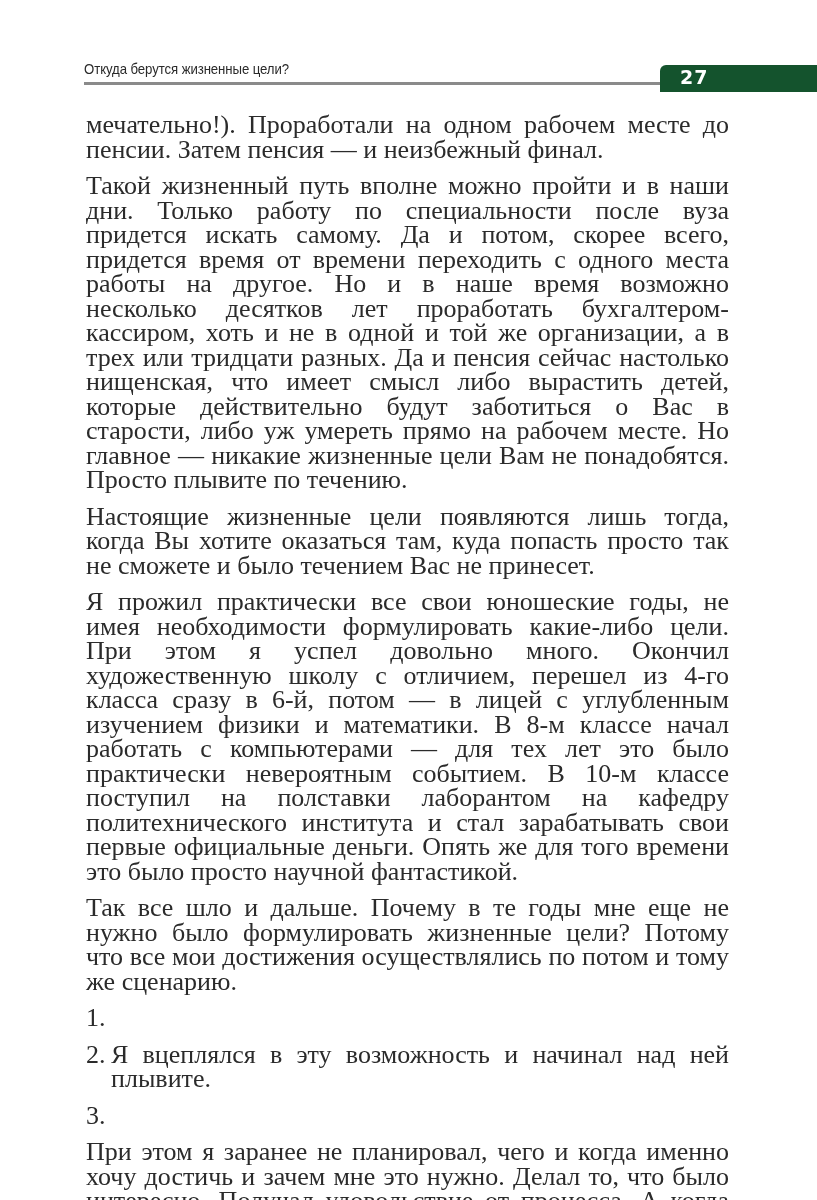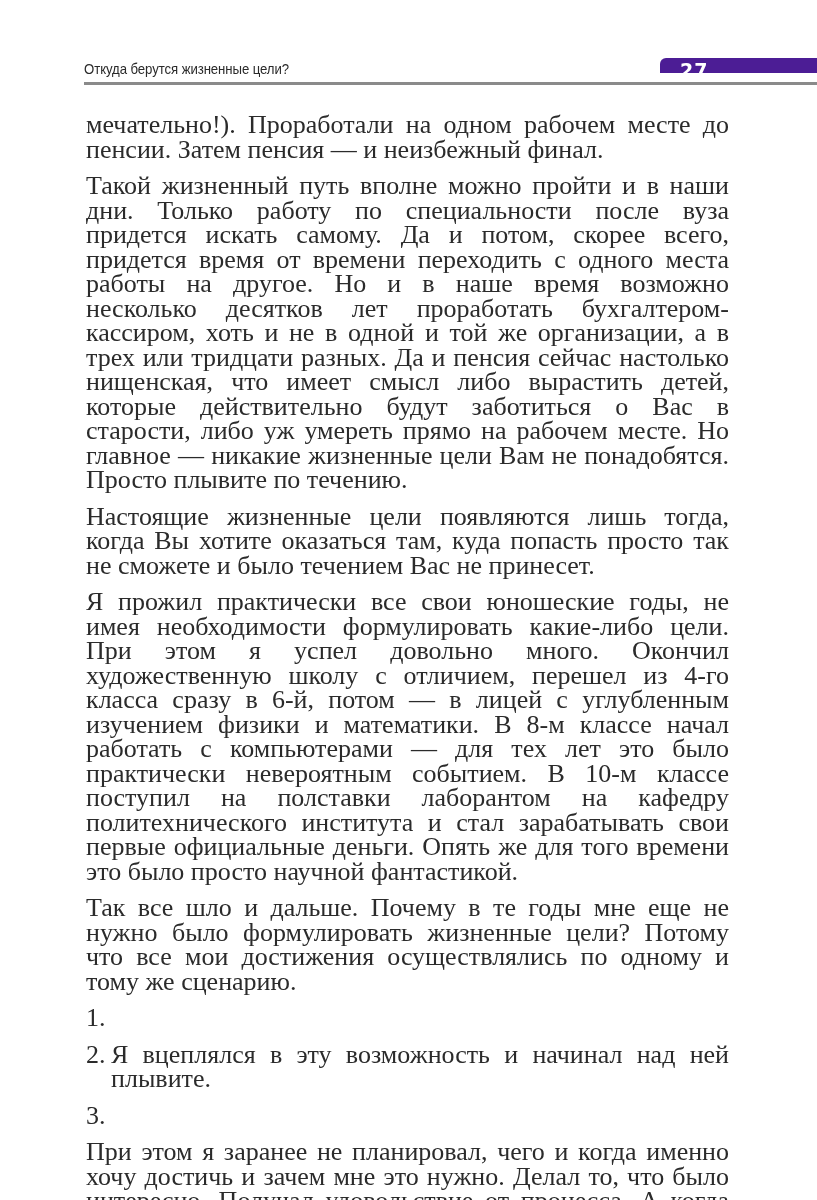--- a/index.html
+++ b/index.html
@@ -9,22 +9,22 @@
       position: absolute; left: 0; top: 2px;
       font-family: "Liberation Sans", sans-serif; font-size: 15px;
       color: #2a2a2a; transform: scaleX(0.88); transform-origin: left center;
       letter-spacing: -0.1px;
     }
     .header-rule {
       position: absolute; left: 0; right: 0; top: 24px; height: 3px;
       background: #8a8a8a;
     }
     .page-tab {
-      position: absolute; left: 576px; right: 0; top: 0; height: 15px;
-      background: #4c1d95; border-top-left-radius: 6px;
+      position: absolute; left: 576px; right: 0; top: 7px; height: 27px;
+      background: #14532d; border-top-left-radius: 6px;
     }
     .page-number {
       position: absolute; left: 20px; top: 1px;
       font-family: "DejaVu Sans", sans-serif; font-weight: bold; font-size: 19px;
       color: #ffffff; letter-spacing: 1px;
     }
     .content {
       position: absolute; left: 86px; top: 113px; width: 643px;
       font-family: "Liberation Serif", serif; font-size: 26px; line-height: 24.5px;
       color: #2b2b2b; text-align: justify; hyphens: manual;
@@ -43,21 +43,21 @@
   <div class="page-tab">
     <span class="page-number">27</span>
   </div>
 </div>
 
 <div class="content">
   <p>мечательно!). Проработали на одном рабочем месте до пенсии. Затем пенсия — и неизбежный финал.</p>
   <p>Такой жизненный путь вполне можно пройти и в наши дни. Только работу по специальности после вуза придется искать самому. Да и по­том, скорее всего, придется время от времени переходить с одного места работы на другое. Но и в наше время возможно несколько десятков лет проработать бухгалтером-кассиром, хоть и не в одной и той же организации, а в трех или тридцати разных. Да и пенсия сейчас на­столько нищенская, что имеет смысл либо вырастить детей, которые действительно будут заботиться о Вас в старости, либо уж умереть прямо на рабочем месте. Но главное — никакие жизненные цели Вам не понадобятся. Просто плывите по течению.</p>
   <p>Настоящие жизненные цели появляются лишь тогда, когда Вы хоти­те оказаться там, куда попасть просто так не сможете и было тече­нием Вас не принесет.</p>
   <p>Я прожил практически все свои юношеские годы, не имея необхо­димости формулировать какие-либо цели. При этом я успел доволь­но много. Окончил художественную школу с отличием, перешел из 4-го класса сразу в 6-й, потом — в лицей с углубленным изучением физики и математики. В 8-м классе начал работать с компьютерами — для тех лет это было практически невероятным событием. В 10-м классе поступил на полставки лаборантом на кафедру политехни­ческого института и стал зарабатывать свои первые официальные деньги. Опять же для того времени это было просто научной фан­тастикой.</p>
-  <p>Так все шло и дальше. Почему в те годы мне еще не нужно было фор­мулировать жизненные цели? Потому что все мои достижения осу­ществлялись по одному и тому же сценарию.</p>
+  <p>Так все шло и дальше. Почему в те годы мне еще не нужно было фор­мулировать жизненные цели? Потому что все мои достижения осу­ществлялись по потом и тому же сценарию.</p>
   <ol>
     <li>
       <span class="num">1.</span>
     </li>
     <li>
       <span class="num">2.</span>
       <span>Я вцеплялся в эту возможность и начинал над ней плывите.</span>
     </li>
     <li>
       <span class="num">3.</span>

